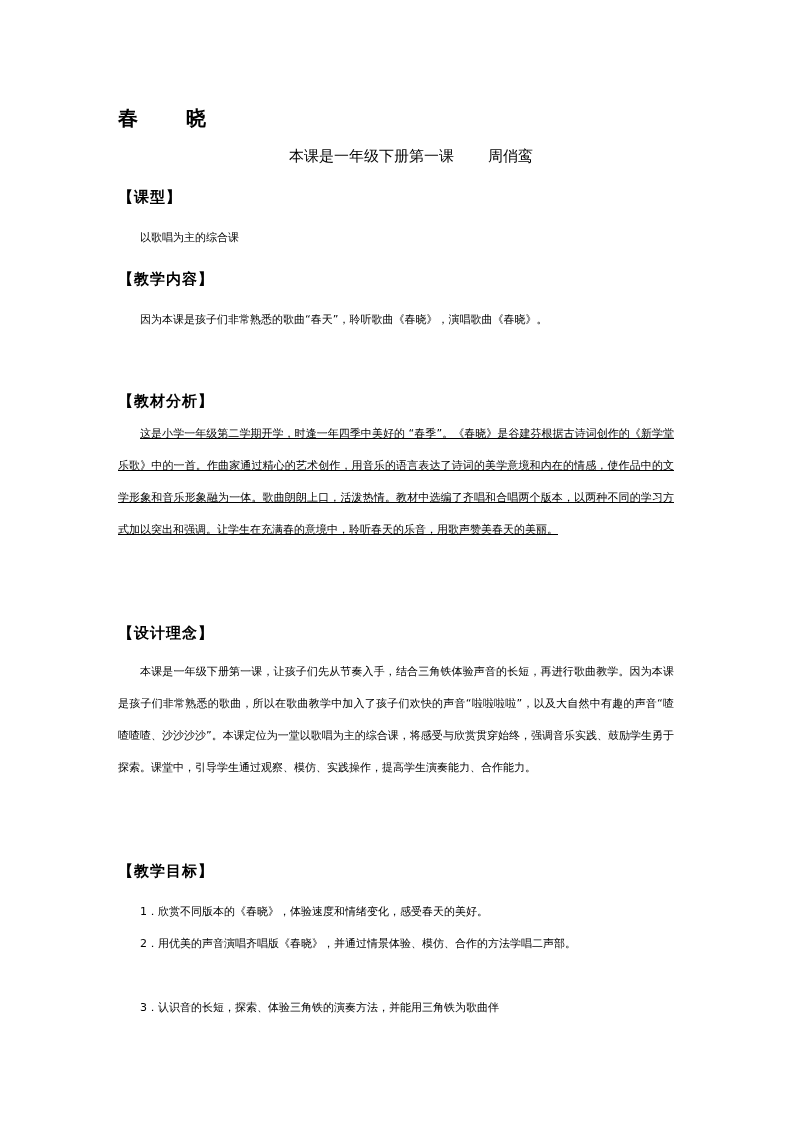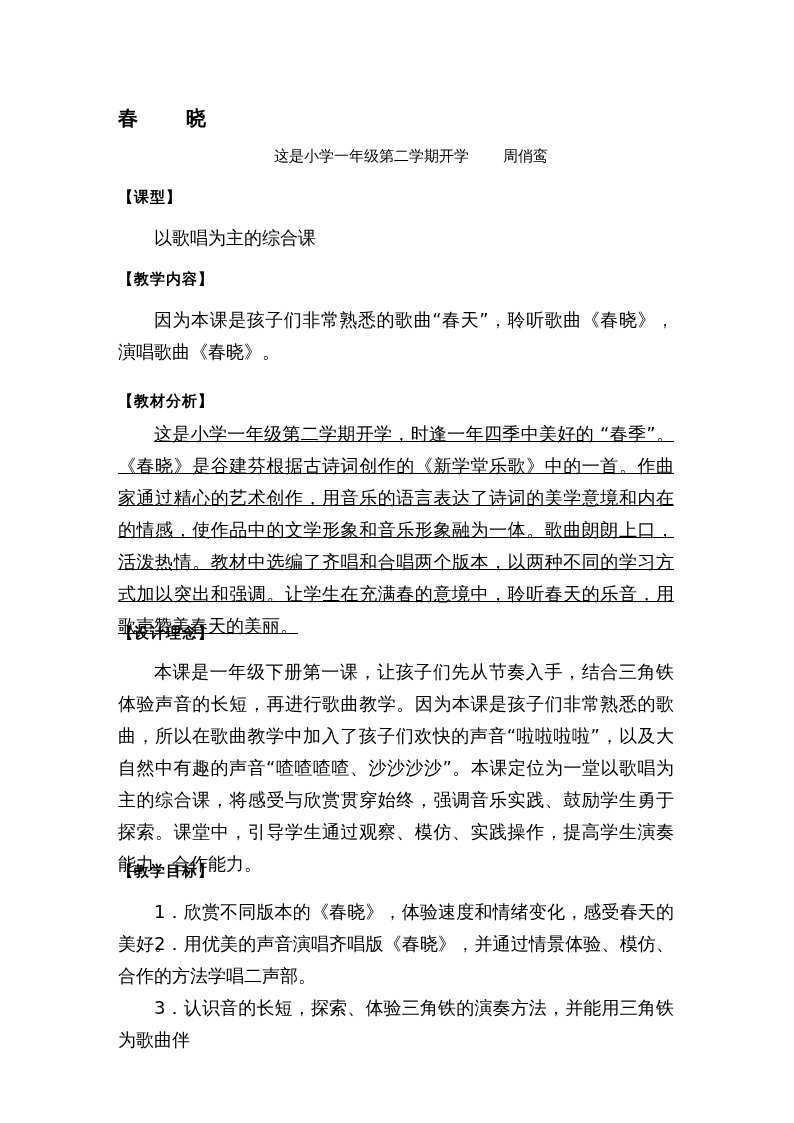--- a/index.html
+++ b/index.html
@@ -48,34 +48,34 @@
       left: 0;
       font-size: 15px;
       font-weight: bold;
       line-height: 22px;
       letter-spacing: 1px;
     }
     .para {
       position: absolute;
       left: 0;
       width: 556px;
-      font-size: 18px;
+      font-size: 11px;
       line-height: 32px;
       text-indent: 2em;
       text-align: justify;
       word-break: break-all;
     }
   </style>
 </head>
 <body>
 
 <div class="page">
   <div class="title">春　晓</div>
   <div class="byline">
-    <span>这是小学一年级第二学期开学</span><span class="gap"></span><span>周俏鸾</span>
+    <span>本课是一年级下册第一课</span><span class="gap"></span><span>周俏鸾</span>
   </div>
 
   <div class="heading" style="top:186px;">【课型】</div>
   <div class="para" style="top:222px;">以歌唱为主的综合课</div>
 
   <div class="heading" style="top:268px;">【教学内容】</div>
   <div class="para" style="top:304px;">因为本课是孩子们非常熟悉的歌曲“春天”，聆听歌曲《春晓》，演唱歌曲《春晓》。</div>
 
   <div class="heading" style="top:366px;margin-top:24px;">【教材分析】</div>
   <div class="para" style="top:418px;text-decoration:underline;">这是小学一年级第二学期开学，时逢一年四季中美好的 “春季”。《春晓》是谷建芬根据古诗词创作的《新学堂乐歌》中的一首。作曲家通过精心的艺术创作，用音乐的语言表达了诗词的美学意境和内在的情感，使作品中的文学形象和音乐形象融为一体。歌曲朗朗上口，活泼热情。教材中选编了齐唱和合唱两个版本，以两种不同的学习方式加以突出和强调。让学生在充满春的意境中，聆听春天的乐音，用歌声赞美春天的美丽。</div>

